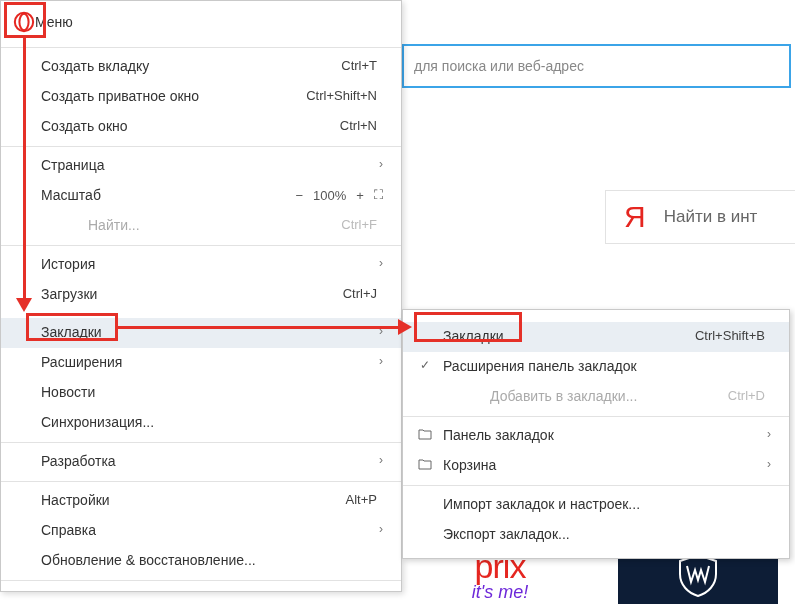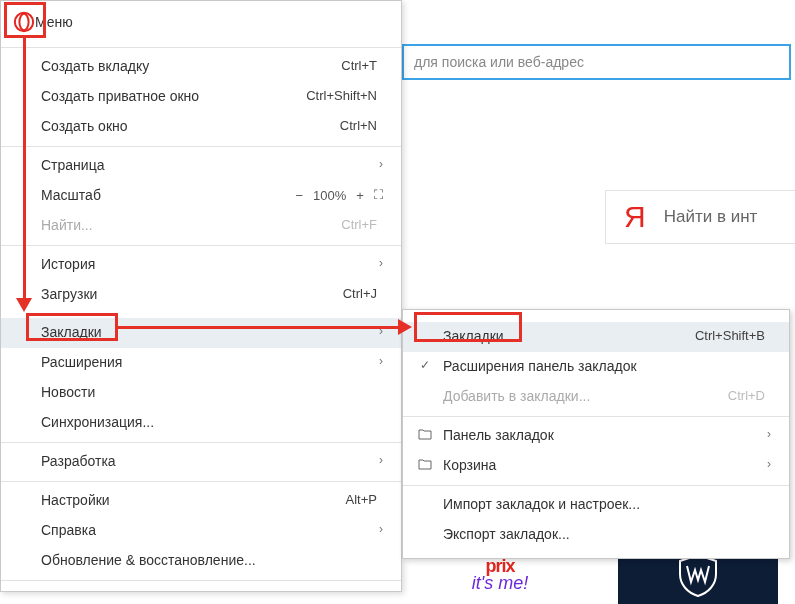--- a/index.html
+++ b/index.html
@@ -16,21 +16,21 @@
 .bg {
   position: absolute;
   inset: 0;
   background: #fff;
 }
 .address-bar {
   position: absolute;
   top: 44px;
   left: 402px;
   right: 4px;
-  height: 36px;
+  height: 44px;
   border: 2px solid #3ba4e8;
   background: #fff;
   display: flex;
   align-items: center;
   padding: 0 10px;
   color: #888;
 }
 .search-box {
   position: absolute;
   top: 190px;
@@ -57,21 +57,21 @@
   position: absolute;
   width: 160px;
   height: 90px;
   border-radius: 6px;
 }
 .tile-prix {
   top: 530px; left: 420px;
   background: #fff;
   display: flex; flex-direction: column; align-items: center; justify-content: center;
 }
-.prix-word { color: #e52620; font-weight: 700; font-size: 18px; letter-spacing: -1px; }
+.prix-word { color: #e52620; font-weight: 400; font-size: 34px; letter-spacing: -1px; }
 .prix-script { color: #6d28d9; font-style: italic; font-size: 18px; font-weight: 400; margin-top: -4px; text-align: right; }
 .tile-wg {
   top: 530px; left: 618px;
   background: #0d1d36;
   display: flex; align-items: center; justify-content: center;
 }
 
 .menu {
   position: absolute;
   top: 0; left: 0;
@@ -95,21 +95,21 @@
 .sep { height: 1px; background: #e2e2e2; margin: 4px 0; }
 .mi {
   display: flex;
   align-items: flex-start;
   padding: 6px 18px 6px 40px;
   height: 30px;
   position: relative;
   cursor: default;
   gap: 12px;
 }
-.mi.disabled { color: #aaa; }
+.mi.disabled { color: #aaa; margin-left: 47px; }
 .mi.highlight { background: #e9eef3; margin-top: 8px; }
 .mi .lbl { flex: 1; }
 .mi .sc { color: #404040; margin-right: 6px; font-size: 13px; }
 .mi.disabled .sc { color: #bbb; }
 .mi .chev { color: #777; font-size: 12px; width: 12px; text-align: right; }
 .mi .zoom { display: inline-flex; align-items: center; gap: 10px; color: #555; font-size: 13px; }
 .mi .zoom-btn { color: #555; }
 .mi .pre-icon {
   position: absolute; left: 14px; width: 16px; text-align: center; color: #666;
 }

